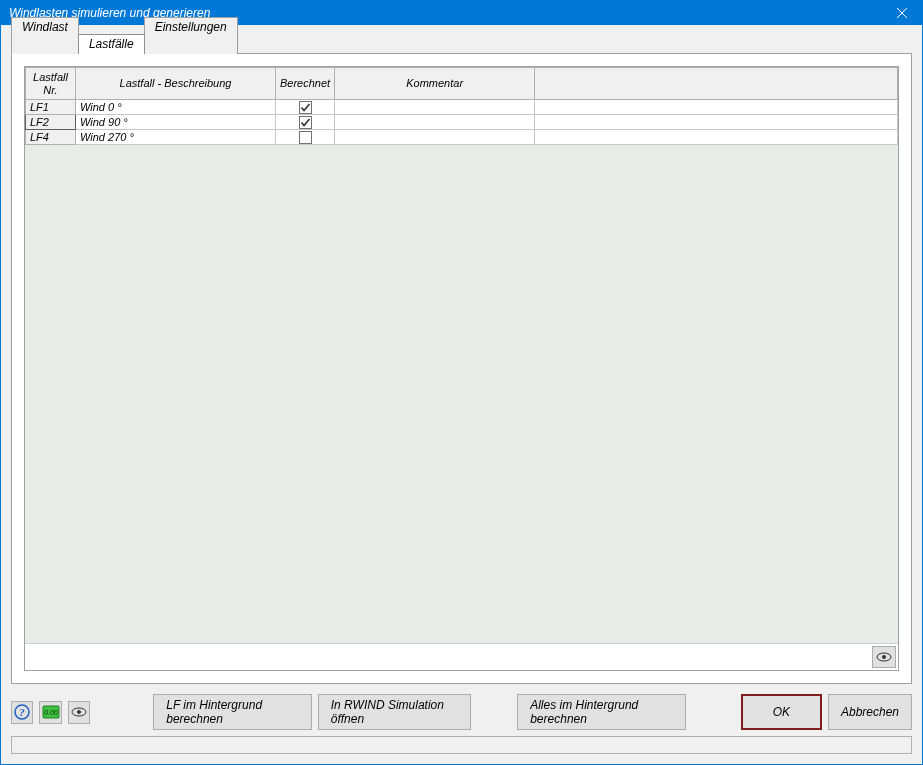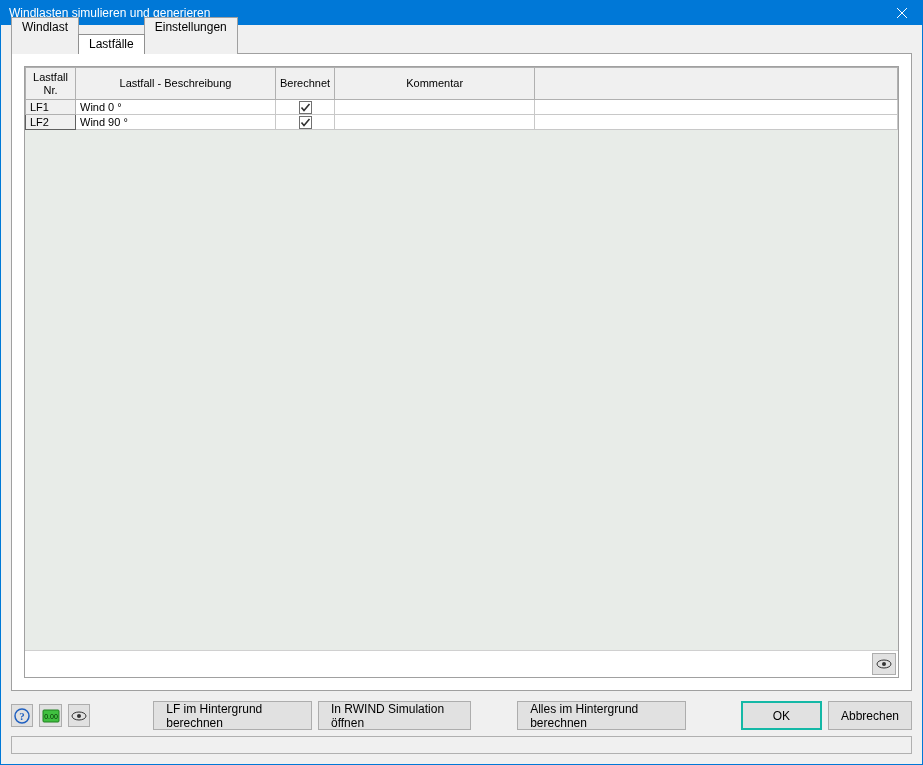--- a/index.html
+++ b/index.html
@@ -12,20 +12,21 @@
     height: 765px;
     overflow: hidden;
   }
   .window {
     width: 923px;
     height: 765px;
     border: 1px solid #0078d7;
     display: flex;
     flex-direction: column;
     background: #f0f0f0;
+    font-style: italic;
   }
   .titlebar {
     background: #0078d7;
     color: #fff;
     height: 24px;
     display: flex;
     align-items: center;
     padding: 0 6px 0 8px;
     font-size: 12px;
     flex-shrink: 0;
@@ -165,29 +166,29 @@
     background: #e1e1e1;
     display: flex;
     align-items: center;
     justify-content: center;
     cursor: pointer;
   }
   .btn {
     border: 1px solid #adadad;
     background: #e1e1e1;
     padding: 0 12px;
-    height: 29px;
+    height: 36px;
     font-size: 12px;
     cursor: pointer;
     display: flex;
     align-items: center;
     color: #000;
   }
   .btn.primary {
-    border: 2px solid #14b8a6;
+    border: 2px solid #7f1d1d;
     padding: 8px 30px;
   }
   .spacer-sm { width: 60px; }
   .spacer-md { width: 40px; }
   .spacer-lg { width: 50px; }
 
   .statusbar {
     height: 18px;
     border: 1px solid #b0b0b0;
     background: #f0f0f0;
@@ -258,20 +259,31 @@
                 <td>Wind 90 °</td>
                 <td class="center checkbox-cell">
                   <svg width="13" height="13" viewBox="0 0 13 13">
                     <rect x="0.5" y="0.5" width="12" height="12" fill="#fff" stroke="#707070"></rect>
                     <path d="M2.5 6.5 L5 9.5 L10.5 3" fill="none" stroke="#303030" stroke-width="1.6"></path>
                   </svg>
                 </td>
                 <td></td>
                 <td></td>
               </tr>
+              <tr>
+                <td class="rowhead">LF4</td>
+                <td>Wind 270 °</td>
+                <td class="center checkbox-cell">
+                  <svg width="13" height="13" viewBox="0 0 13 13">
+                    <rect x="0.5" y="0.5" width="12" height="12" fill="#fff" stroke="#707070"></rect>
+                  </svg>
+                </td>
+                <td></td>
+                <td></td>
+              </tr>
             </tbody>
         </table>
         <div class="grid-empty"></div>
         <div class="grid-toolbar">
           <div class="icon-btn-small">
             <svg width="16" height="10" viewBox="0 0 16 10">
               <ellipse cx="8" cy="5" rx="7" ry="4" fill="none" stroke="#333" stroke-width="1"></ellipse>
               <circle cx="8" cy="5" r="2" fill="#333"></circle>
             </svg>
           </div>

